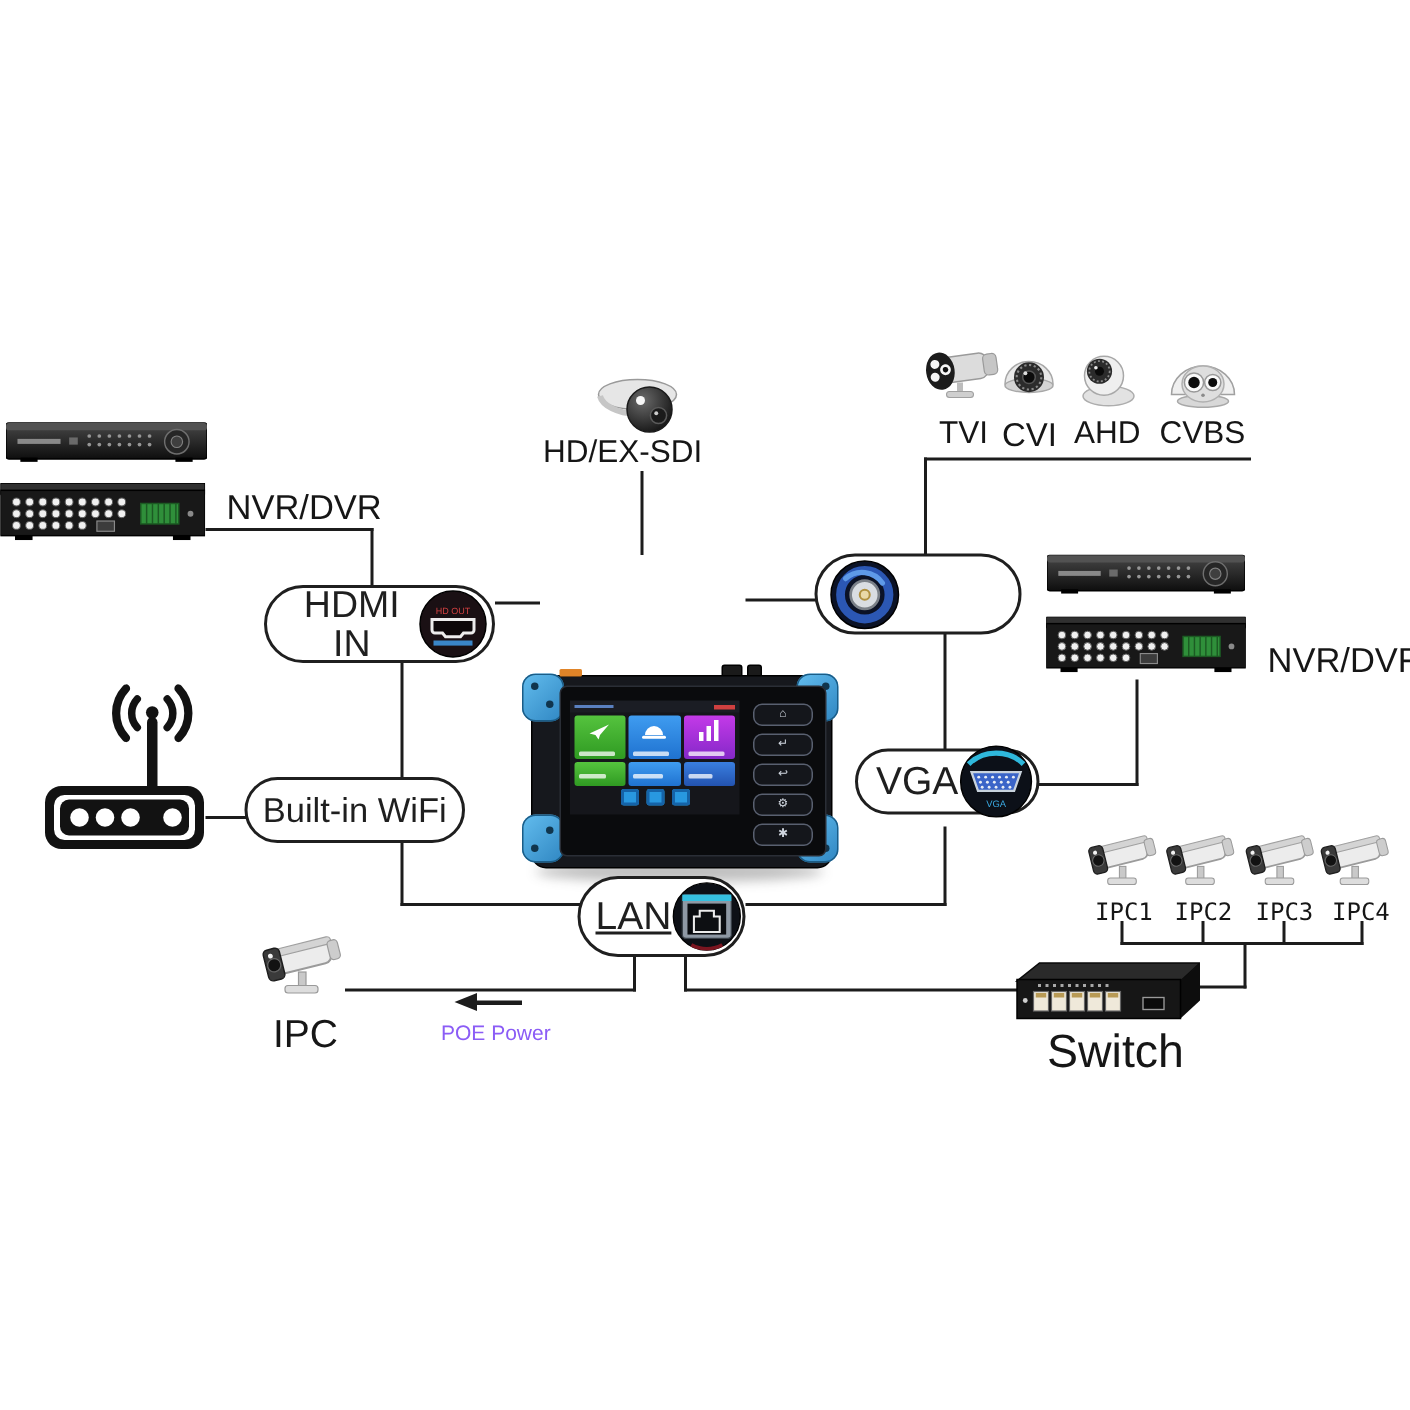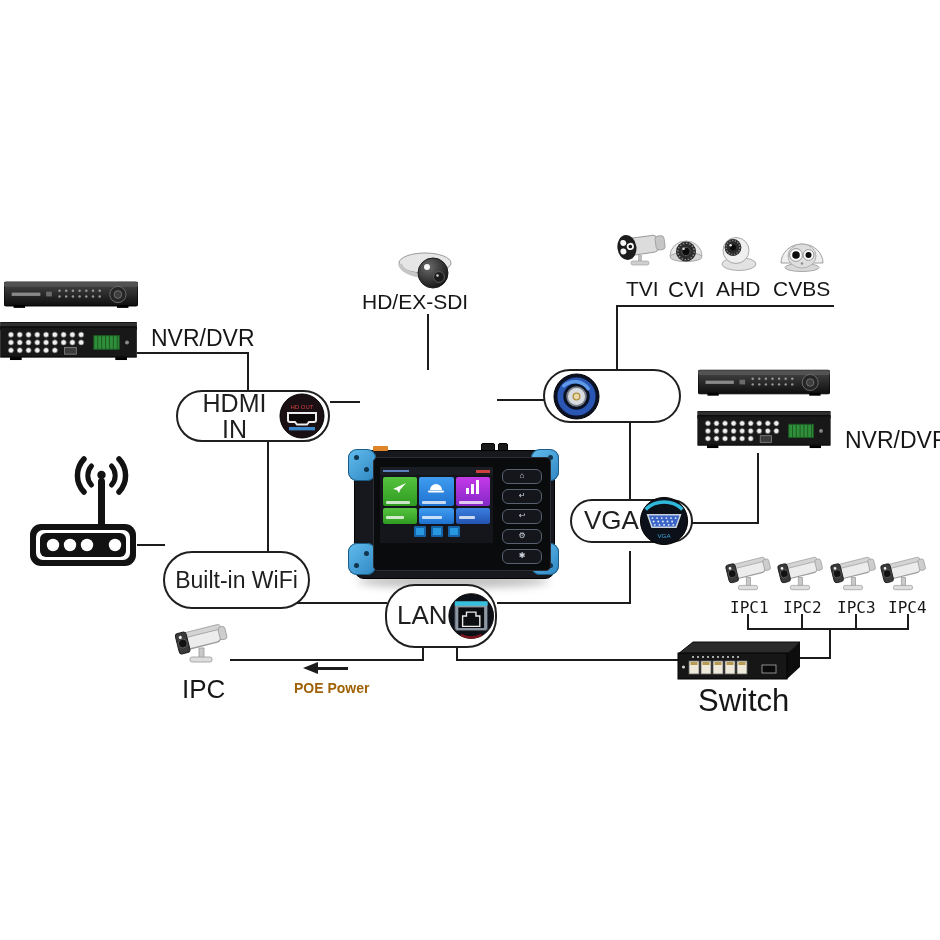--- a/index.html
+++ b/index.html
@@ -354,21 +354,21 @@
           <circle cx="30.8" cy="29" r="1"></circle>
           <circle cx="35.6" cy="29" r="1"></circle>
       </g>
       <text x="26" y="42.5" font-size="6.5" fill="#3aa8e0" text-anchor="middle" font-family="Liberation Sans, sans-serif">VGA</text>
     </svg>
   </div>
 
   <svg class="abs" style="left:28px;top:448px" width="116" height="122" viewBox="0 0 116 122">
       <use href="#sym-router" xlink:href="#sym-router"></use>
     </svg>
-  <div class="pill" style="left:163px;top:518px;width:147px;height:58px;margin-top:33px;">
+  <div class="pill" style="left:163px;top:518px;width:147px;height:44px;">
     <span class="txt" style="font-size:23px;">Built-in WiFi</span>
   </div>
 
   <div class="tester">
     <div class="shadow"></div>
     <div class="port" style="left:134px;top:2px;width:12px;height:8px;"></div>
     <div class="port" style="left:151px;top:2px;width:8px;height:8px;"></div>
     <div class="body"></div>
     <div class="corner" style="left:1px;top:8px;">
         <i style="left:6px;top:6px"></i>
@@ -435,37 +435,37 @@
     </div>
     <div class="btncol">
       <div class="btn"><span>⌂</span></div>
       <div class="btn"><span>↵</span></div>
       <div class="btn"><span>↩</span></div>
       <div class="btn"><span>⚙</span></div>
       <div class="btn"><span>✱</span></div>
     </div>
   </div>
 
-  <div class="pill" style="left:385px;top:584px;width:112px;height:64px;padding:0 1px 0 10px;">
+  <div class="pill" style="left:385px;top:584px;width:112px;height:54px;padding:0 1px 0 10px;text-decoration:underline;">
     <span class="txt" style="font-size:26px;">LAN</span>
     <svg width="52" height="52" viewBox="0 0 54 54">
       <circle cx="27" cy="27" r="26" fill="#0d1016" stroke="#000"></circle>
       <rect x="8" y="10" width="38" height="34" rx="3" fill="#8e98a4" stroke="#394048"></rect>
       <rect x="8" y="10" width="38" height="5" fill="#35c0e0"></rect>
       <rect x="12" y="17" width="30" height="24" fill="#0a0c10"></rect>
       <path d="M17,39 v-12 h4.5 v-4.5 h11 v4.5 h4.5 v12 z" fill="#0d0f12" stroke="#ececec" stroke-width="1.6"></path>
       <path d="M15,49 a26,26 0 0 0 24,0" stroke="#7a1520" stroke-width="3" fill="none"></path>
     </svg>
   </div>
 
   <svg class="abs" style="left:170px;top:620px" width="62" height="50" viewBox="0 0 60 50">
       <use href="#sym-bullet-cam" xlink:href="#sym-bullet-cam"></use>
     </svg>
   <div class="lbl" style="left:182px;top:674px;font-size:26px;">IPC</div>
-  <div class="lbl" style="left:294px;top:680px;font-size:14px;font-weight:bold;color:#a16207;">POE Power</div>
+  <div class="lbl" style="left:294px;top:680px;font-size:14px;font-weight:normal;color:#8b5cf6;">POE Power</div>
 
   <svg class="abs" style="left:676px;top:640px" width="124" height="46" viewBox="0 0 124 46">
       <use href="#sym-switch" xlink:href="#sym-switch"></use>
     </svg>
   <div class="lbl" style="left:698px;top:683px;font-size:31px;">Switch</div>
 
   <svg class="abs" style="left:722px;top:553px" width="52" height="44" viewBox="0 0 60 50">
       <use href="#sym-bullet-cam" xlink:href="#sym-bullet-cam"></use>
     </svg>
   <svg class="abs" style="left:774px;top:553px" width="52" height="44" viewBox="0 0 60 50">

